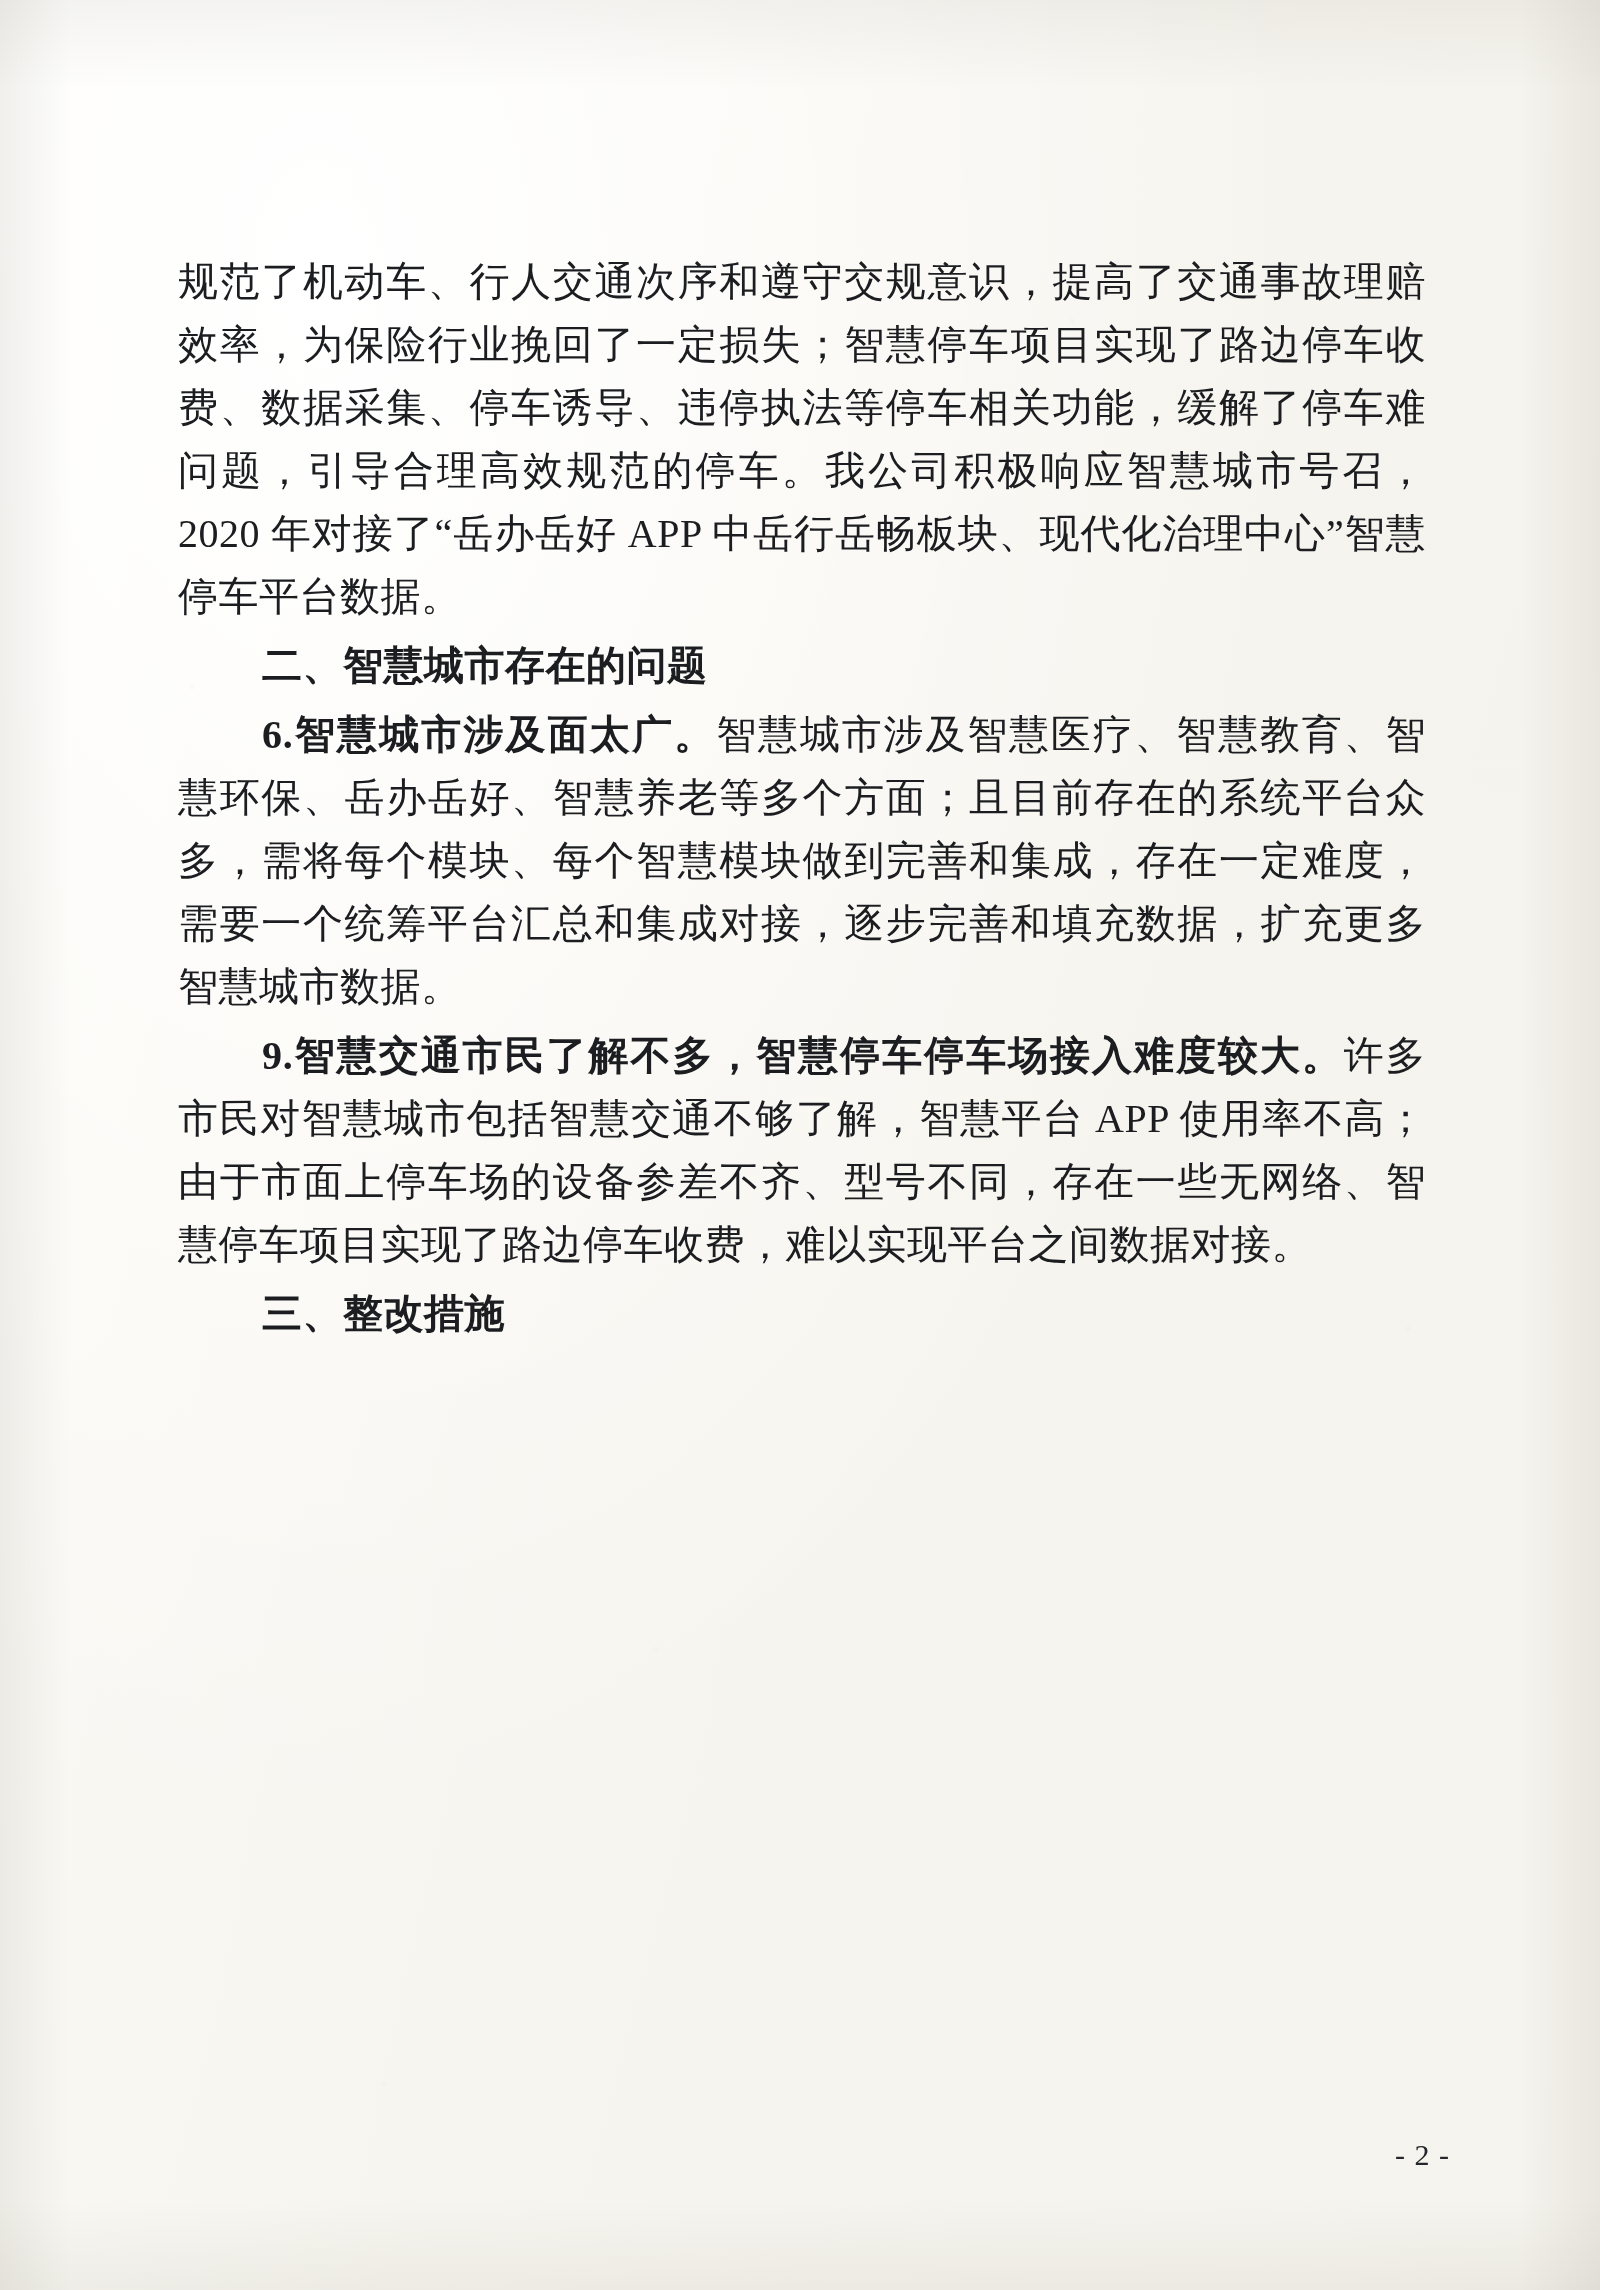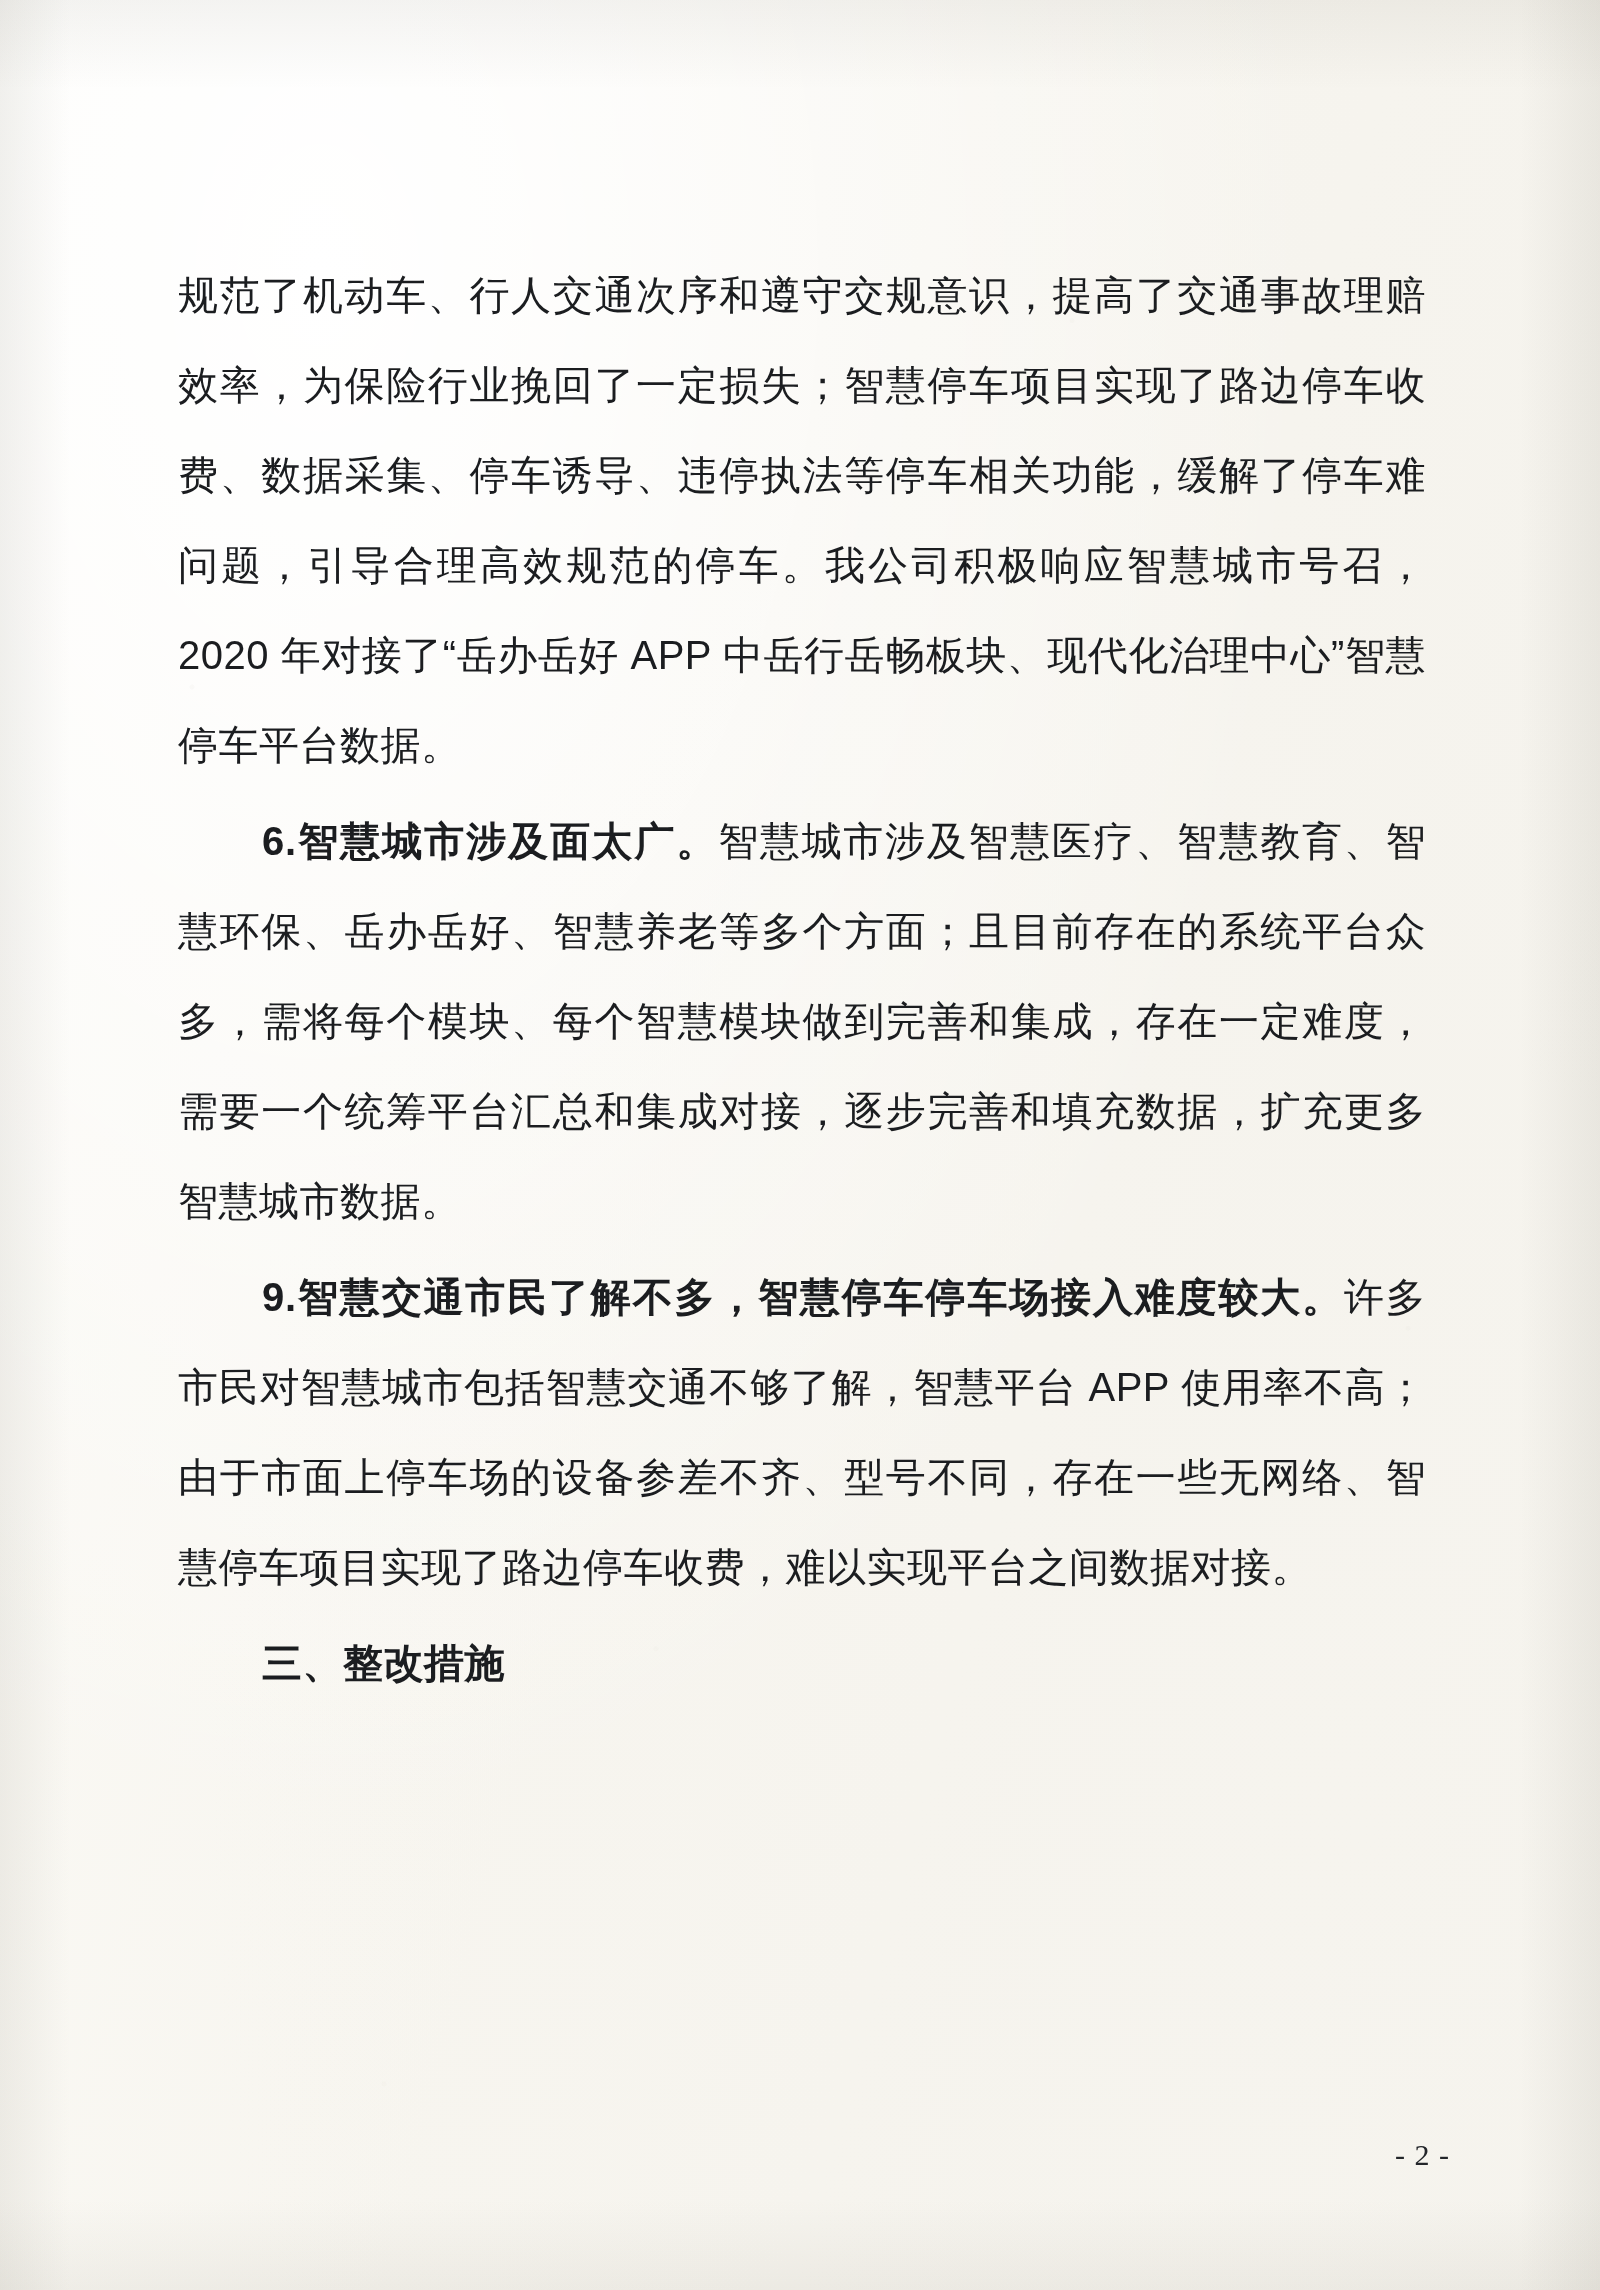--- a/index.html
+++ b/index.html
@@ -49,23 +49,23 @@
 
   .doc-body {
     position: absolute;
     left: 178px;
     top: 250px;
     width: 1248px;
   }
 
   p.para {
     margin: 0 0 6px 0;
-    font-family: Liberation Sans, sans-serif;
+    font-family: Liberation Serif, serif;
     font-size: 40px;
-    line-height: 90px;
+    line-height: 63px;
     color: #1d1f22;
     text-align: justify;
     text-justify: inter-character;
     letter-spacing: 0.5px;
     -webkit-font-smoothing: antialiased;
   }
   p.indent {
     text-indent: 84px;
   }
   .heading {
@@ -94,20 +94,21 @@
 <body>
 
 <div class="page">
   <div class="paper-vignette"></div>
   <div class="paper-speckle"></div>
 
   <div class="doc-body ink-soft">
 
     <p class="para">规范了机动车、行人交通次序和遵守交规意识，提高了交通事故理赔效率，为保险行业挽回了一定损失；智慧停车项目实现了路边停车收费、数据采集、停车诱导、违停执法等停车相关功能，缓解了停车难问题，引导合理高效规范的停车。我公司积极响应智慧城市号召，2020 年对接了“岳办岳好 APP 中岳行岳畅板块、现代化治理中心”智慧停车平台数据。</p>
 
+    <p class="para indent heading">二、智慧城市存在的问题</p>
 
     <p class="para indent"><span class="runin-bold">6.智慧城市涉及面太广。</span><span>智慧城市涉及智慧医疗、智慧教育、智慧环保、岳办岳好、智慧养老等多个方面；且目前存在的系统平台众多，需将每个模块、每个智慧模块做到完善和集成，存在一定难度，需要一个统筹平台汇总和集成对接，逐步完善和填充数据，扩充更多智慧城市数据。</span></p>
 
     <p class="para indent"><span class="runin-bold">9.智慧交通市民了解不多，智慧停车停车场接入难度较大。</span><span>许多市民对智慧城市包括智慧交通不够了解，智慧平台 APP 使用率不高；由于市面上停车场的设备参差不齐、型号不同，存在一些无网络、智慧停车项目实现了路边停车收费，难以实现平台之间数据对接。</span></p>
 
     <p class="para indent heading">三、整改措施</p>
 
 
   </div>
 

